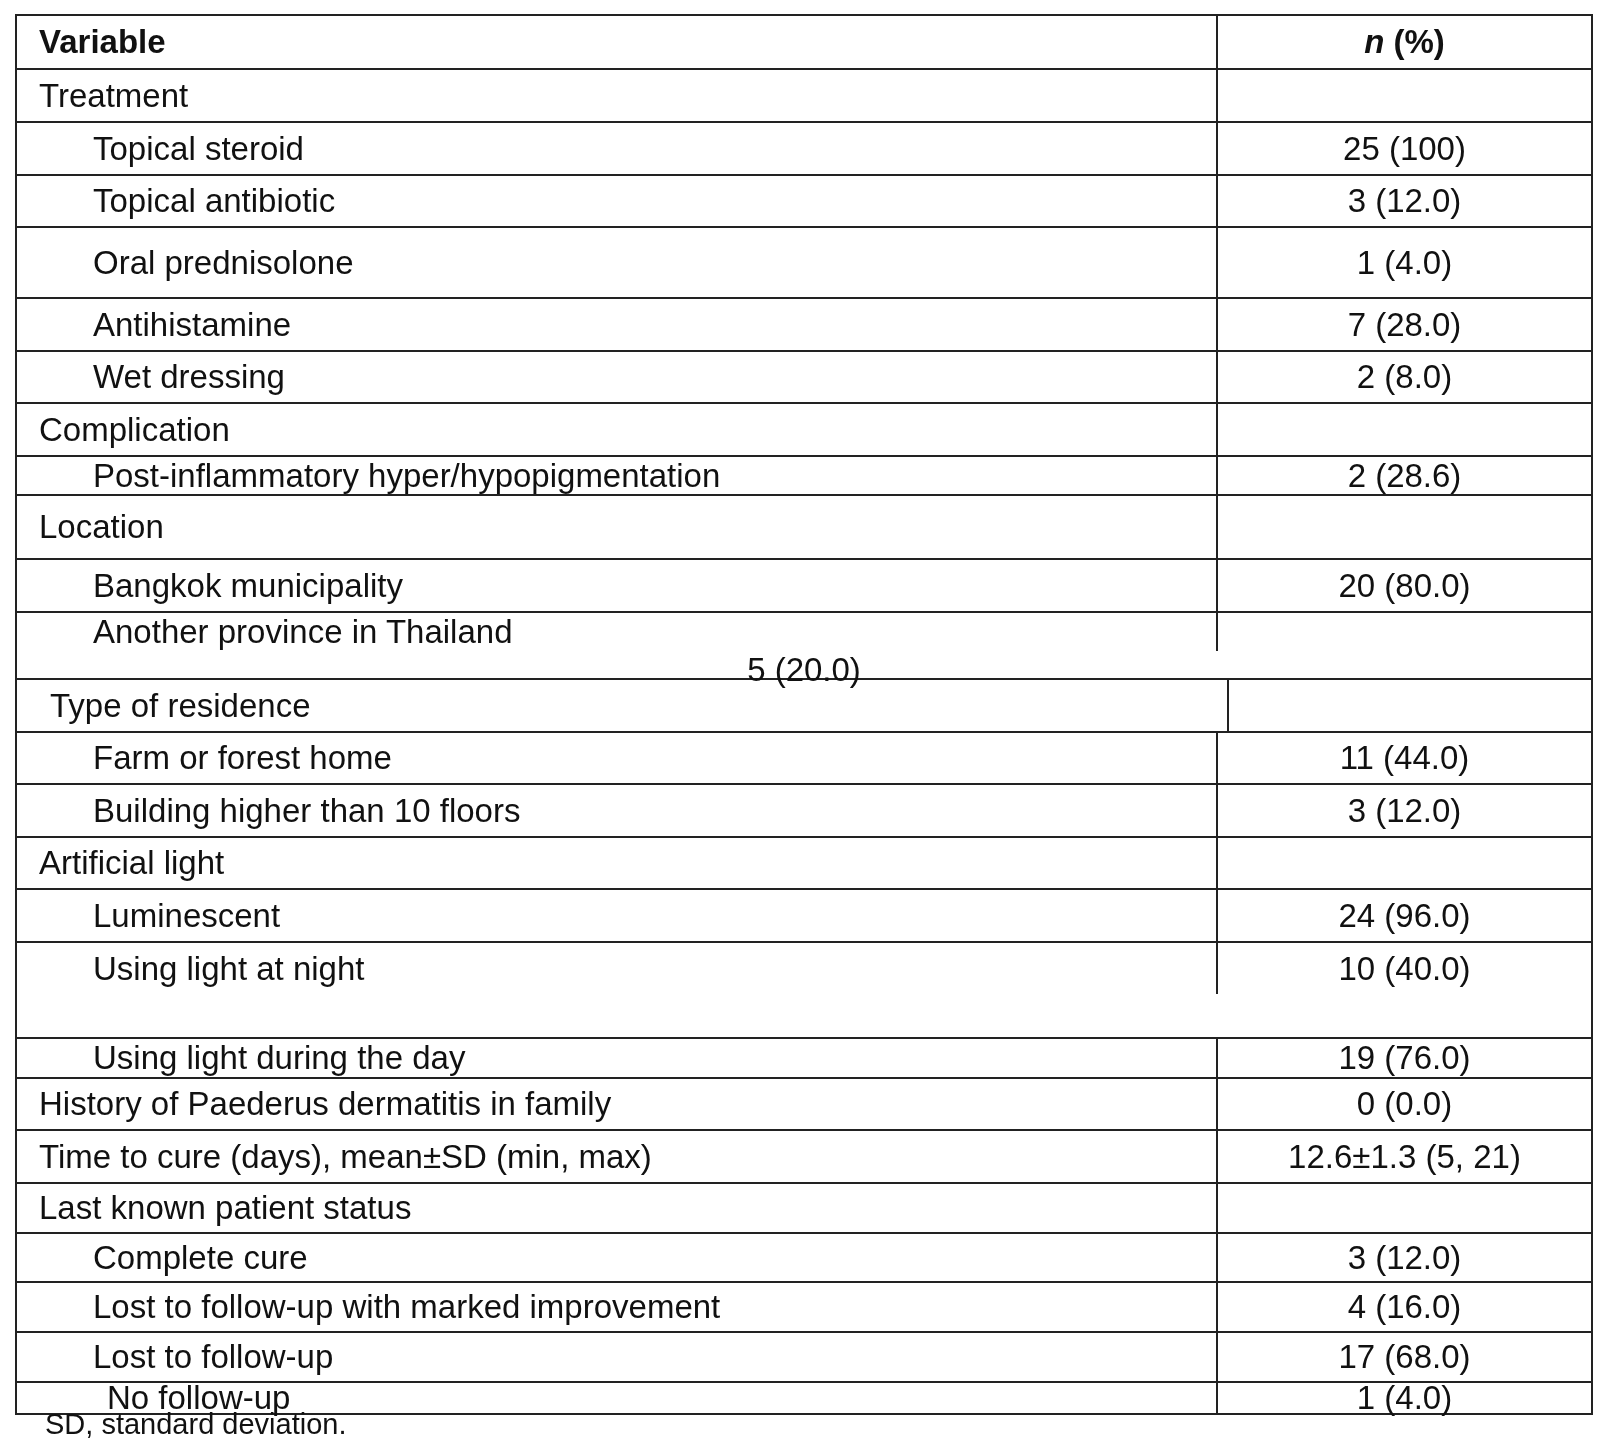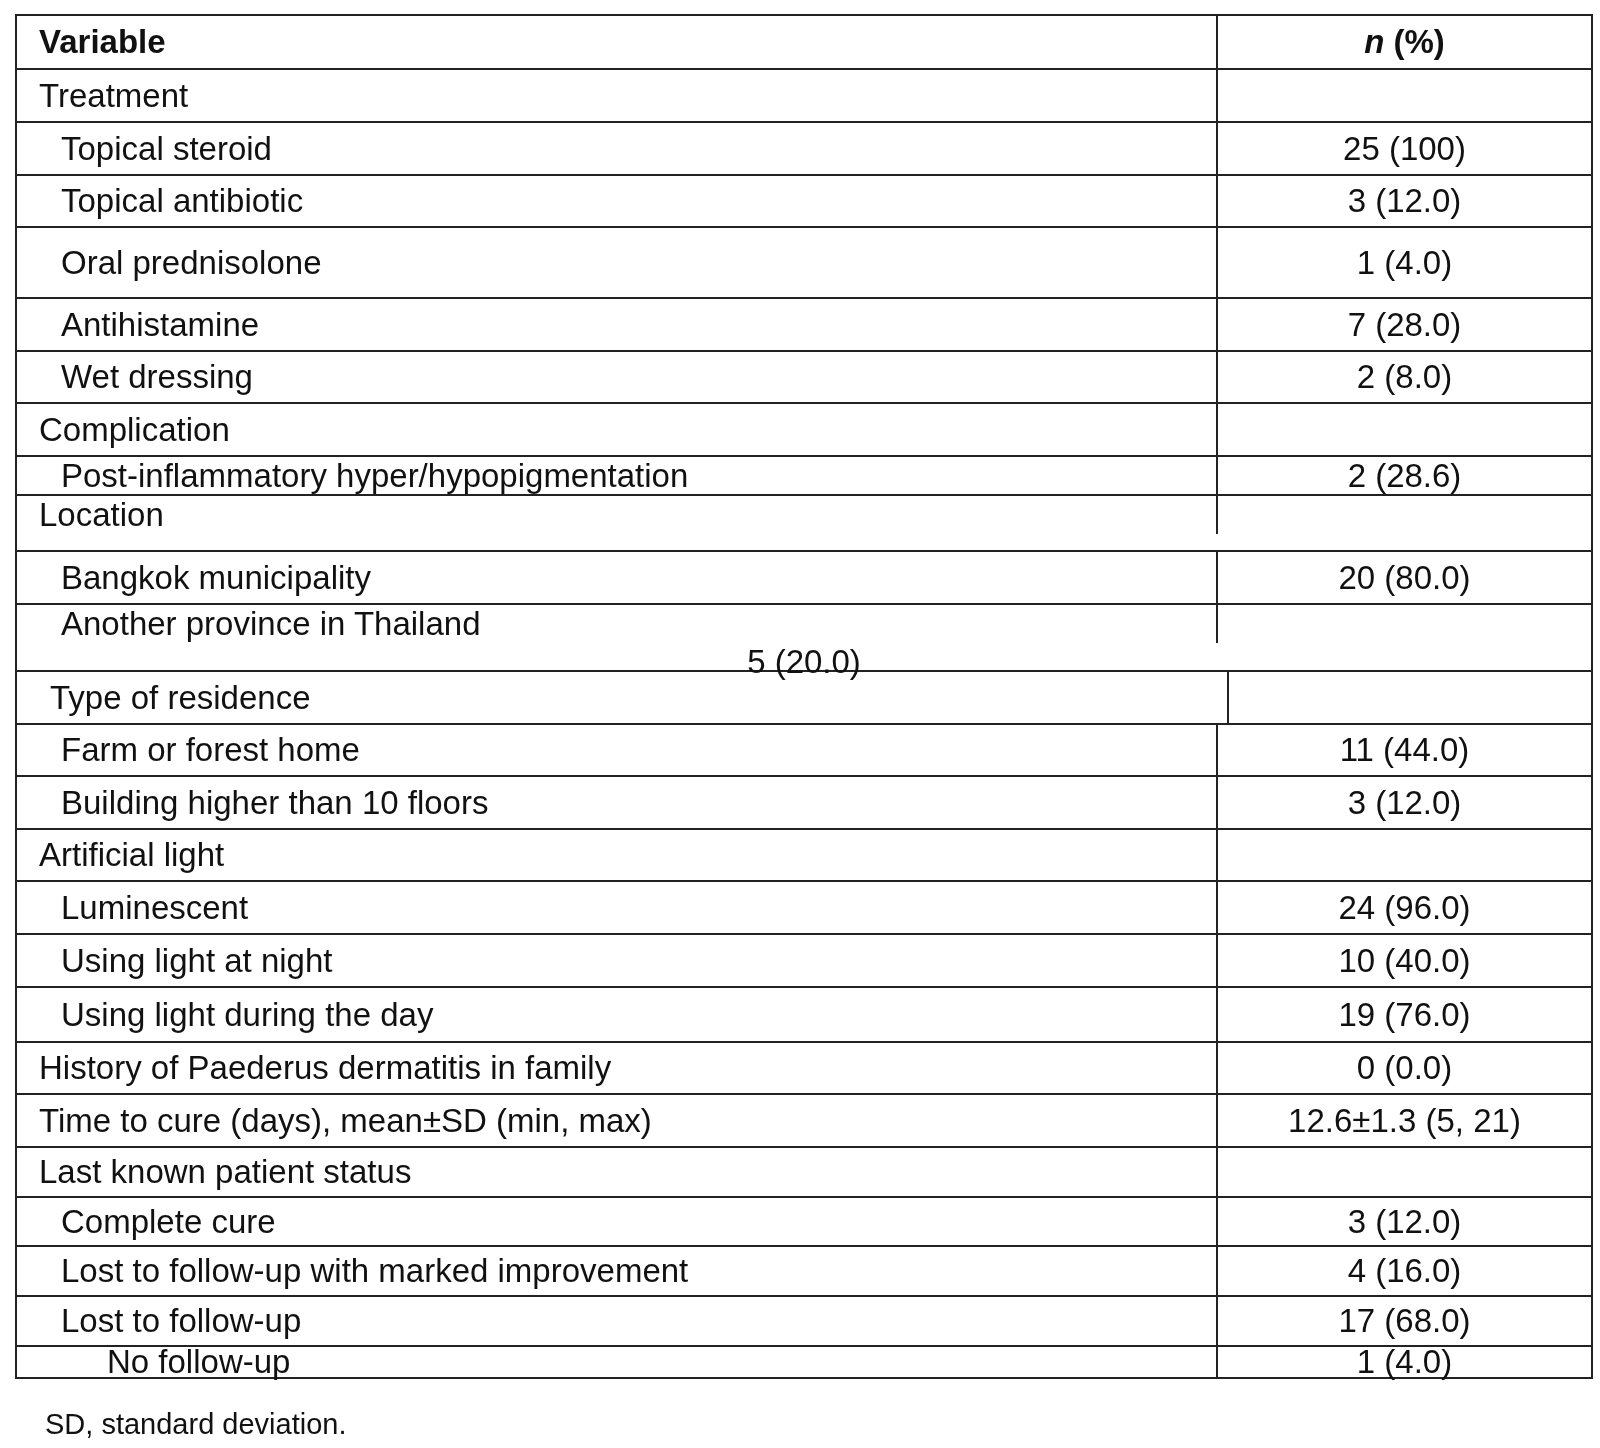--- a/index.html
+++ b/index.html
@@ -1,21 +1,21 @@
 <!DOCTYPE html>
 <html><head>
 <meta charset="utf-8">
 <style>
   html, body { margin:0; padding:0; background:#ffffff; }
   body { width:1600px; height:1448px; position:relative; font-family:"Liberation Sans", sans-serif; color:#111; }
   .tbl { position:absolute; left:15px; top:14px; width:1578px; border:2px solid #222; box-sizing:border-box; }
   .row { display:flex; border-top:2px solid #222; box-sizing:border-box; }
   .row.first { border-top:none; }
   .c1 { width:1201px; border-right:2px solid #222; box-sizing:border-box; font-size:33px; display:flex; align-items:center; padding-left:22px; white-space:nowrap; }
-  .c1.sub { padding-left:44px; }
+  .c1.sub { padding-left:76px; }
   .c1.sub2 { padding-left:90px; }
   .c2 { flex:1; font-size:33px; display:flex; align-items:center; justify-content:center; white-space:nowrap; padding-right:0; }
   .hdr .c1, .hdr .c2 { font-weight:bold; }
   .c2 .it { font-style:italic; }
   .foot { position:absolute; left:45px; top:1408px; font-size:29px; }
 </style>
 </head>
 <body>
 
 <div class="tbl">
@@ -52,21 +52,21 @@
         <div class="c2">2 (8.0)</div>
       </div>
       <div class="row" style="height: 53px;">
         <div class="c1">Complication</div>
         <div class="c2"></div>
       </div>
       <div class="row" style="height: 39px; justify-content: flex-end;">
         <div class="c1 sub">Post-inflammatory hyper/hypopigmentation</div>
         <div class="c2">2 (28.6)</div>
       </div>
-      <div class="row" style="height: 56px; flex-direction: column;">
+      <div class="row" style="height: 64px;">
         <div class="c1">Location</div>
         <div class="c2"></div>
       </div>
       <div class="row" style="height: 53px;">
         <div class="c1 sub">Bangkok municipality</div>
         <div class="c2">20 (80.0)</div>
       </div>
       <div class="row" style="height: 67px; flex-direction: column;">
         <div class="c1 sub">Another province in Thailand</div>
         <div class="c2">5 (20.0)</div>
@@ -88,21 +88,21 @@
         <div class="c2"></div>
       </div>
       <div class="row" style="height: 53px;">
         <div class="c1 sub">Luminescent</div>
         <div class="c2">24 (96.0)</div>
       </div>
       <div class="row" style="height: 53px;">
         <div class="c1 sub">Using light at night</div>
         <div class="c2">10 (40.0)</div>
       </div>
-      <div class="row" style="height: 55px;">
+      <div class="row" style="height: 40px; margin-top: 43px;">
         <div class="c1 sub">Using light during the day</div>
         <div class="c2">19 (76.0)</div>
       </div>
       <div class="row" style="height: 52px;">
         <div class="c1">History of Paederus dermatitis in family</div>
         <div class="c2">0 (0.0)</div>
       </div>
       <div class="row" style="height: 53px;">
         <div class="c1">Time to cure (days), mean±SD (min, max)</div>
         <div class="c2">12.6±1.3 (5, 21)</div>

